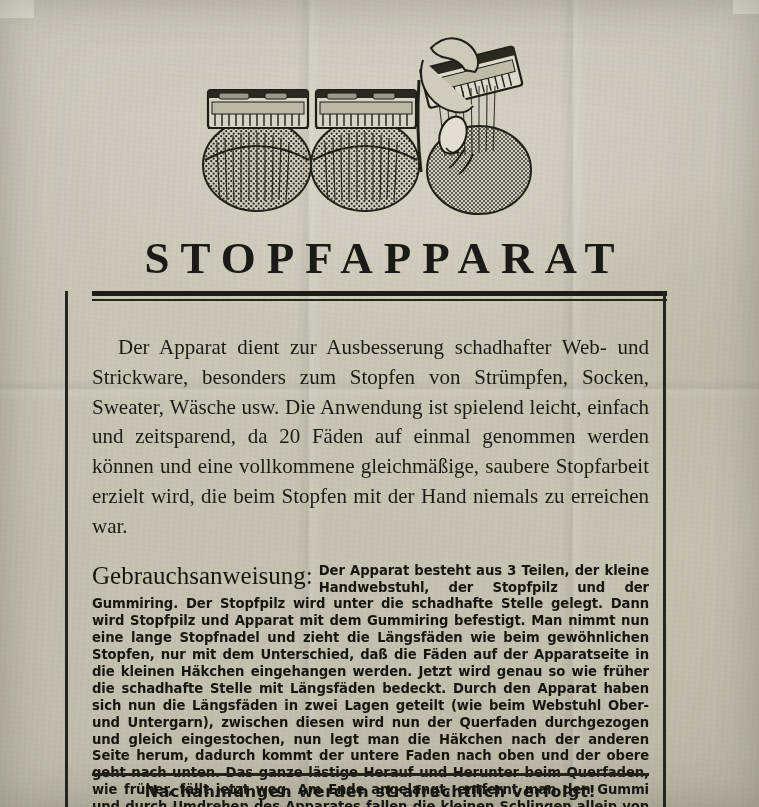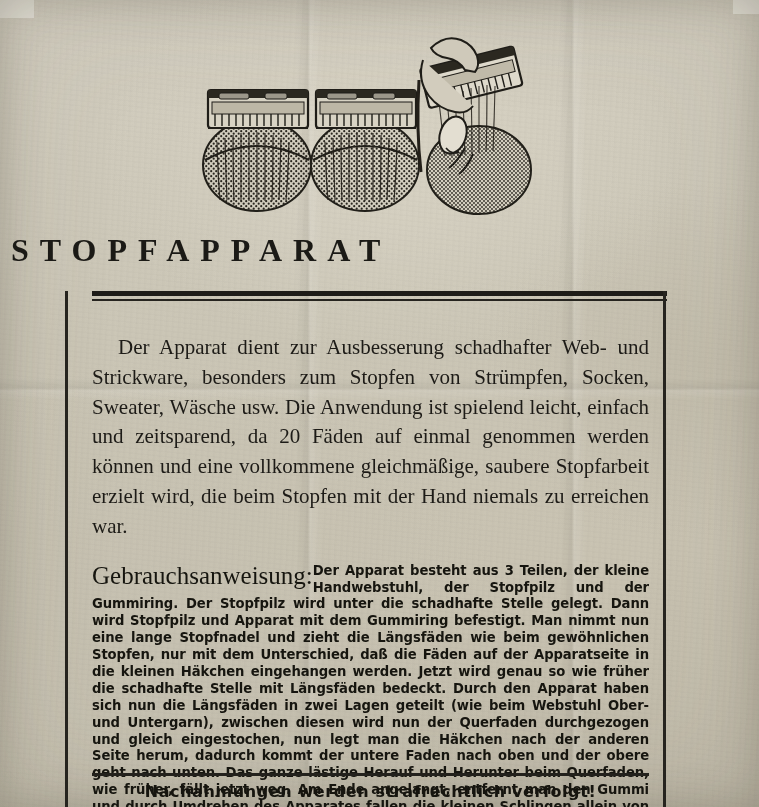--- a/index.html
+++ b/index.html
@@ -68,24 +68,24 @@
     height: 195px;
   }
   .illustration svg { display: block; }
 
   
   .title {
     position: absolute;
     left: 0;
     right: 0;
     top: 232px;
-    text-align: left;
+    text-align: center;
     font-family: "Liberation Serif", serif;
     font-weight: bold;
-    font-size: 32px;
+    font-size: 45px;
     letter-spacing: 11px;
     color: #1b1a16;
     text-indent: 11px;
   }
   .rule-thick {
     position: absolute;
     left: 92px;
     right: 92px;
     top: 291px;
     height: 5px;
@@ -127,20 +127,21 @@
   }
 
   .section {
     margin-top: 14px;
   }
   .section-heading {
     font-size: 25px;
     color: #16150f;
     font-family: "Liberation Serif", serif;
     float: left;
+    margin-right: 6px;
     line-height: 1.05;
   }
   .instructions {
     font-family: "DejaVu Sans", sans-serif;
     font-size: 13.2px;
     line-height: 1.28;
     color: #16150f;
     text-align: justify;
     font-weight: 600;
     letter-spacing: -0.1px;

